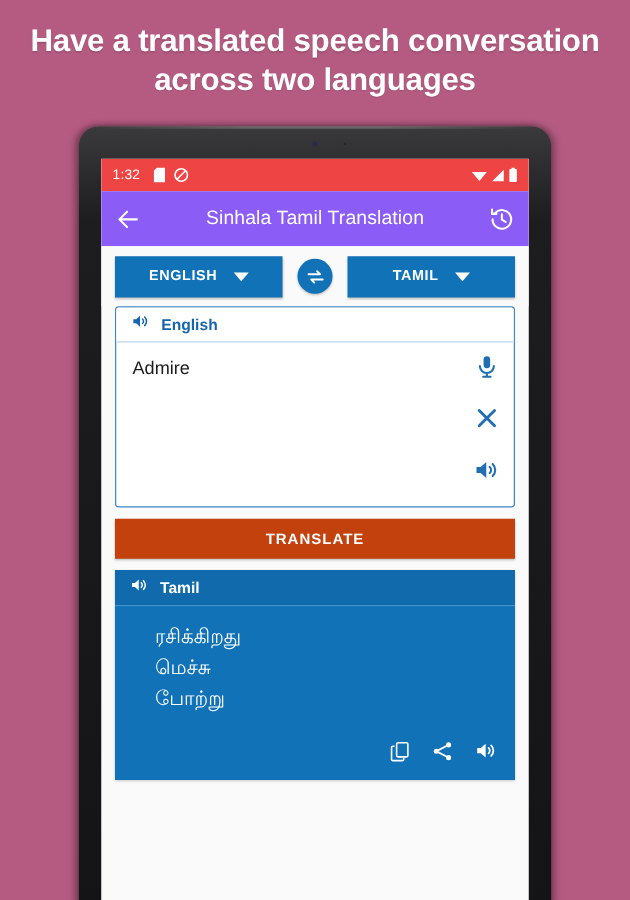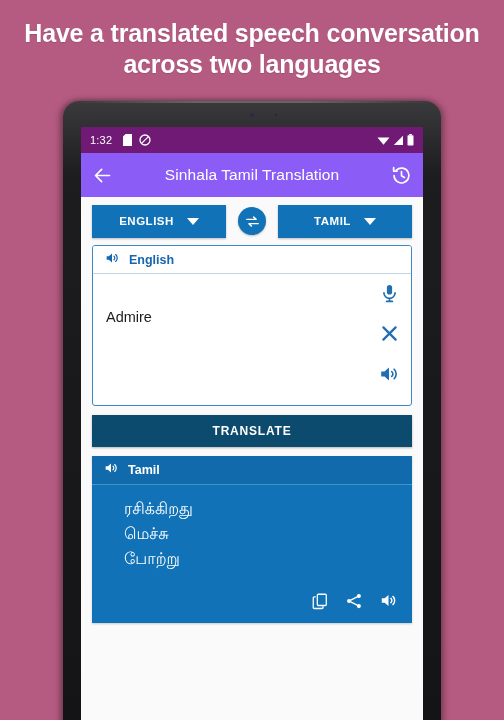--- a/index.html
+++ b/index.html
@@ -55,21 +55,21 @@
     position: absolute;
     left: 18px; top: 26px;
     width: 342px; height: 596px;
     background: #fafafa;
     overflow: hidden;
   }
 
   
   .statusbar {
     height: 26px;
-    background: #701a75;
+    background: #ef4444;
     display: flex; align-items: center;
     padding: 0 9px;
     color: #ffffff;
   }
   .clock { font-size: 11px; letter-spacing: 0.2px; }
   .sb-left-icons { display: flex; align-items: center; gap: 7px; margin-left: 11px; }
   .sb-right-icons { display: flex; align-items: center; gap: 3px; margin-left: auto; }
   .sb-icon svg { display: block; }
 
   
@@ -150,35 +150,34 @@
   .src-body {
     position: relative;
     height: 131px;
     padding: 12px 13px;
     box-sizing: border-box;
   }
   .src-text {
     color: #1c1c1c;
     font-size: 14.5px;
     line-height: 18px;
-    margin-top: 22px;
   }
   .src-actions {
     position: absolute;
     right: 11px; top: 9px;
     display: flex; flex-direction: column;
     align-items: center;
     gap: 15px;
   }
 
   
   .translate-wrap { padding: 9px 11px 0; }
   .translate-btn {
     height: 32px;
-    background: #0c4a6e;
+    background: #c2410c;
     color: #ffffff;
     display: flex; align-items: center; justify-content: center;
     font-size: 12px;
     font-weight: bold;
     letter-spacing: 0.8px;
     box-shadow: 0 1px 2px rgba(0,0,0,0.28);
   }
 
   
   .tgt-wrap { padding: 9px 11px 0; }

